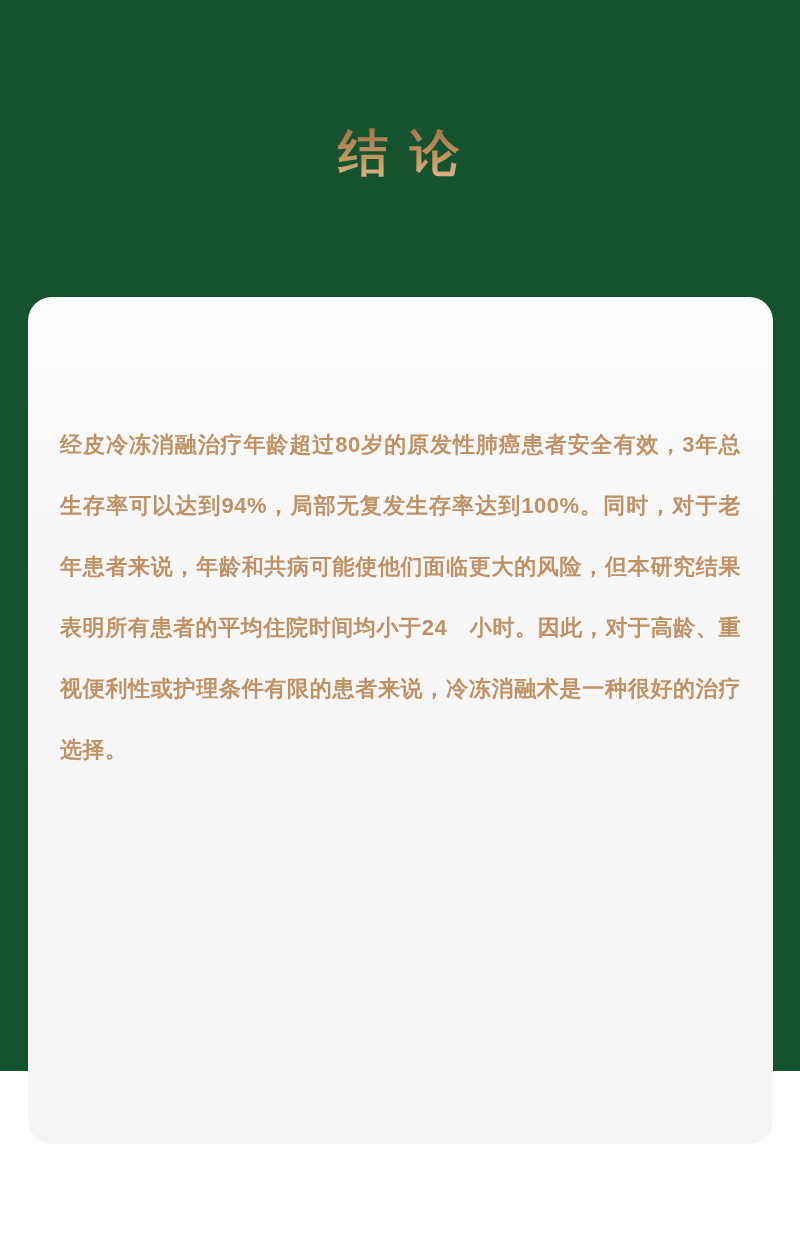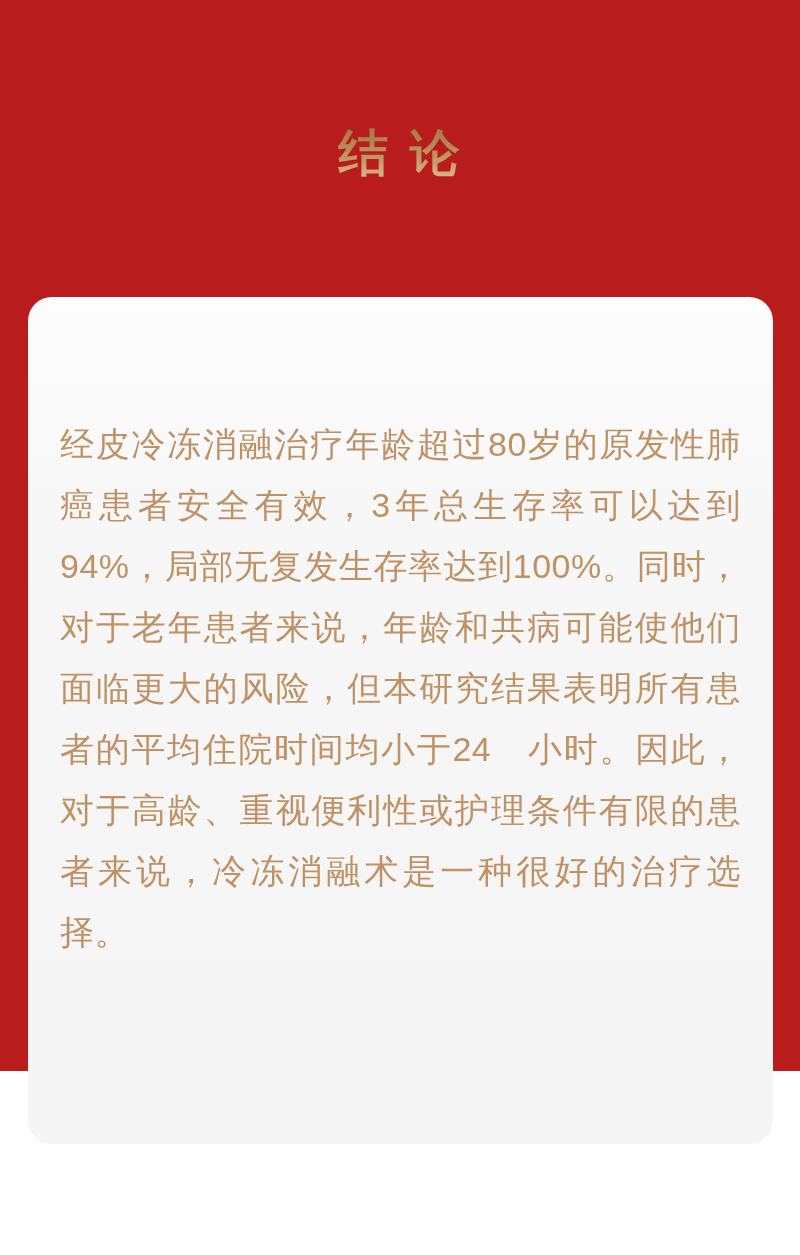--- a/index.html
+++ b/index.html
@@ -8,21 +8,21 @@
     width: 800px;
     height: 1255px;
     background: #ffffff;
     overflow: hidden;
     font-family: "Liberation Sans", sans-serif;
   }
   .page {
     position: relative;
     width: 800px;
     height: 1071px;
-    background: #b91c1c;
+    background: #14532d;
   }
   .page-title {
     position: absolute;
     top: 126px;
     left: 0;
     width: 800px;
     margin: 0;
     text-align: center;
     font-family: "DejaVu Serif", "Liberation Serif", serif;
     font-size: 50px;
@@ -42,22 +42,22 @@
     top: 297px;
     width: 745px;
     height: 847px;
     border-radius: 24px;
     background: linear-gradient(180deg, #fdfdfe 0%, #f7f7f8 25%, #f6f6f7 55%, #f5f5f6 100%);
   }
   .conclusion-text {
     margin: 0;
     padding: 117px 32px 0 32px;
     font-family: "Liberation Sans", "DejaVu Sans", sans-serif;
-    font-weight: 400;
-    font-size: 34px;
+    font-weight: 700;
+    font-size: 22px;
     line-height: 61px;
     color: #bf9164;
     text-align: justify;
     text-justify: inter-ideograph;
     letter-spacing: 0.5px;
   }
 </style>
 </head>
 <body>
 

